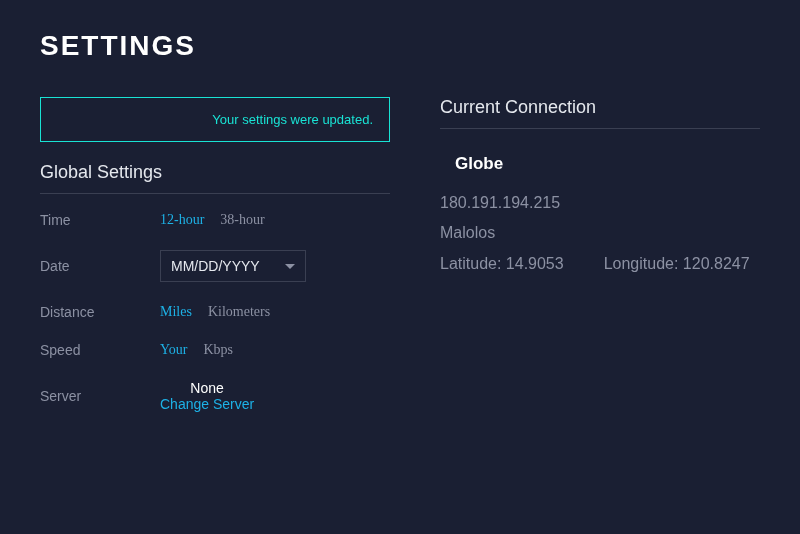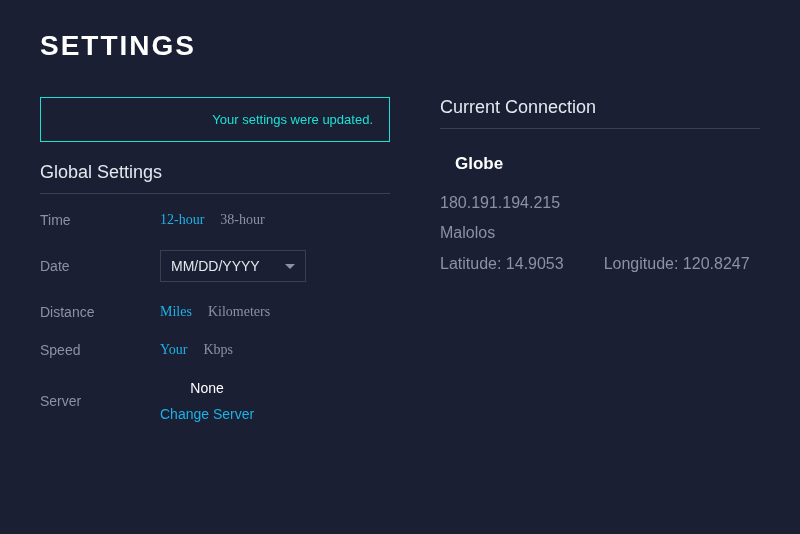--- a/index.html
+++ b/index.html
@@ -91,21 +91,21 @@
       width: 146px;
       font-size: 14px;
       cursor: pointer;
     }
     .select .caret {
       width: 0; height: 0;
       border-left: 5px solid transparent;
       border-right: 5px solid transparent;
       border-top: 5px solid #8c91a3;
     }
-    .server-block { display: flex; flex-direction: column; gap: 10px; }
+    .server-block { display: flex; flex-direction: column; gap: 0; }
   </style>
 </head>
 <body>
 
 <h1 class="page-title">SETTINGS</h1>
 
 <div class="columns">
 
   <div class="col-left">
 

